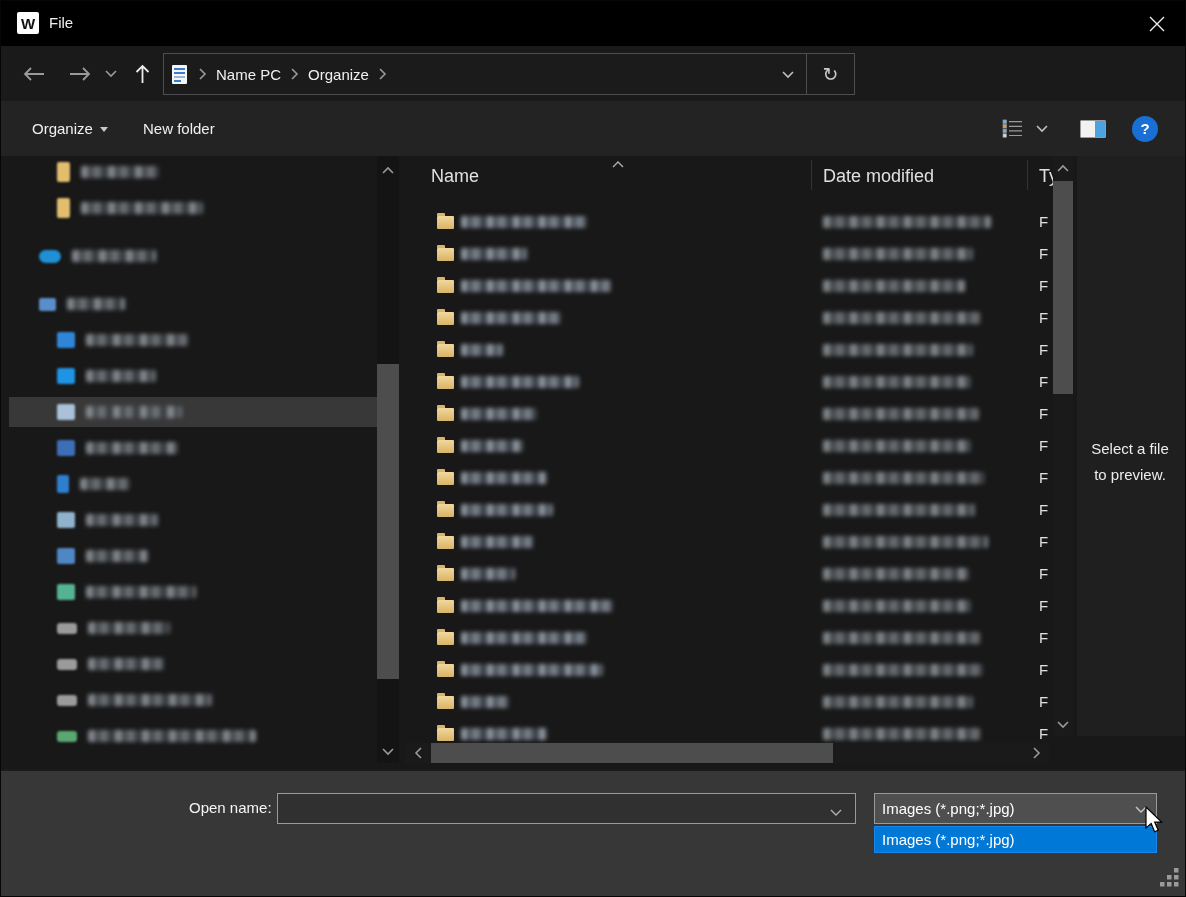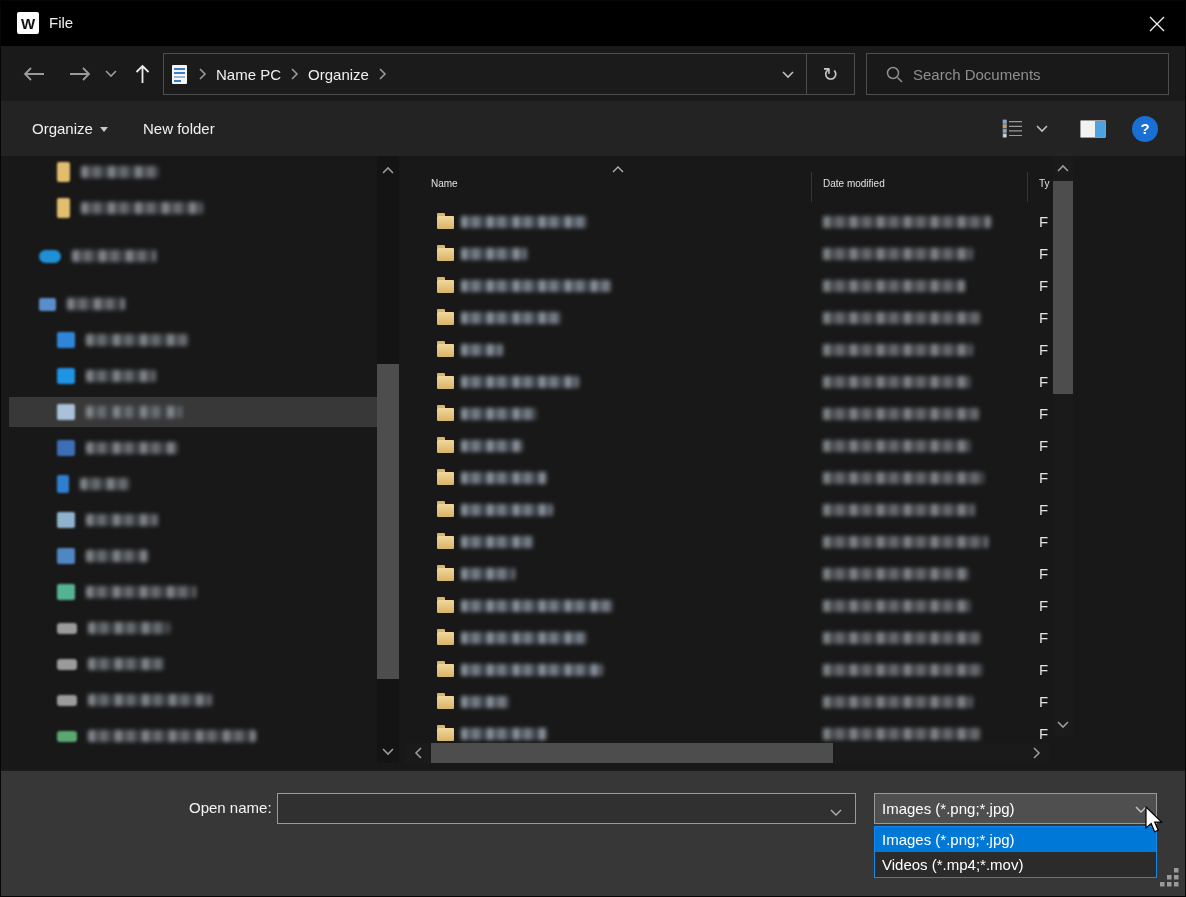--- a/index.html
+++ b/index.html
@@ -67,21 +67,21 @@
 
   .redact { height:12px; border-radius:2px; filter:blur(2px); opacity:.9;
             background:repeating-linear-gradient(90deg,#99a2ac 0 6px,#555b63 6px 11px,#7d8690 11px 19px,#43474d 19px 26px); }
   .sbtx { background:repeating-linear-gradient(90deg,#8d9298 0 7px,#4a4e53 7px 12px,#70757b 12px 20px,#3c4045 20px 27px); }
 
   .sb-scroll { position:absolute; left:376px; top:0; width:22px; height:607px; background:#141414; }
   .sb-scroll .thumb { position:absolute; left:0; top:208px; width:22px; height:315px; background:#4d4d4d; }
   .scroll-chev { position:absolute; left:0; width:22px; height:20px; display:flex; align-items:center; justify-content:center; }
 
   .filearea { position:absolute; left:404px; top:0; width:646px; height:607px; }
-  .flh { position:absolute; top:12px; left:0; width:100%; height:38px; font-size:10px; color:#e0e0e0; }
+  .flh { position:absolute; top:0; left:0; width:100%; height:38px; font-size:18px; color:#e0e0e0; }
   .flh .col { position:absolute; top:10px; white-space:nowrap; }
   .flh .sep { position:absolute; top:4px; width:1px; height:30px; background:#343434; }
   .sortcaret { position:absolute; left:206px; top:-3px; }
   .frows { position:absolute; top:38px; left:0; width:100%; height:549px; overflow:hidden; }
   .frow { position:absolute; left:0; width:100%; height:32px; }
   .ficon { position:absolute; left:32px; top:10px; width:17px; height:13px;
            background:linear-gradient(#f0d89c,#d9b367); border-radius:1px; filter:blur(.4px); }
   .ficon::before { content:""; position:absolute; top:-3px; left:0; width:8px; height:3px;
                    background:#d9b367; border-radius:1px 1px 0 0; }
   .fname { position:absolute; left:56px; top:10px; }
@@ -184,27 +184,20 @@
           <svg width="14" height="9">
             <path d="M2 2 L7 7 L12 2" fill="none" stroke="#c0c0c0" stroke-width="1.6"></path>
           </svg>
         </div>
         <div class="addr-refresh">
           <span>↻</span>
         </div>
       </div>
     </div>
 
-    <div class="searchbox">
-      <svg width="18" height="18">
-        <circle cx="8" cy="8" r="5.5" fill="none" stroke="#8f8f8f" stroke-width="1.5"></circle>
-        <path d="M12.5 12.5 L17 17" stroke="#8f8f8f" stroke-width="1.5"></path>
-      </svg>
-      <input type="text" placeholder="Search Documents" style="">
-    </div>
   </div>
 
   <div class="toolbar">
     <div class="tb-btn" style="left:31px;">
       <span>Organize</span>
       <span class="caret-down"></span>
     </div>
     <div class="tb-btn" style="left:142px;">
       <span>New folder</span>
     </div>
@@ -452,39 +445,44 @@
           </svg>
       </div>
       <div class="thumb"></div>
       <div class="scroll-chev" style="top:558px; width:20px;">
         <svg width="14" height="9">
             <path d="M2 2 L7 7 L12 2" fill="none" stroke="#9a9a9a" stroke-width="1.6"></path>
           </svg>
       </div>
     </div>
 
+    <div class="preview">
+      <div class="preview-msg">
+        <div>Select a file</div>
+        <div>to preview.</div>
+      </div>
+    </div>
   </div>
 
   <div class="footer">
     <div class="fn-label">Open name:</div>
     <input class="fn-input" type="text" value="" style="">
     <span class="fn-dd-chev">
       <svg width="14" height="9">
           <path d="M2 2 L7 7 L12 2" fill="none" stroke="#b0b0b0" stroke-width="1.4"></path>
         </svg>
     </span>
     <div class="ft-combo">
       <span>Images (*.png;*.jpg)</span>
       <svg width="14" height="9">
         <path d="M2 2 L7 7 L12 2" fill="none" stroke="#c8c8c8" stroke-width="1.4"></path>
       </svg>
     </div>
     <div class="ft-dd">
         <div class="dd-item hl">Images (*.png;*.jpg)</div>
-        <div class="dd-item">Videos (*.mp4;*.mov)</div>
       </div>
   </div>
 
   <div class="cursor">
     <svg width="22" height="30" viewBox="0 0 22 30">
       <polygon points="1,1 1,22 6.2,17.4 9.6,25.8 13.2,24.2 9.7,16.1 16.6,16.1" fill="#fff" stroke="#000" stroke-width="1.2"></polygon>
     </svg>
   </div>
 
   <div class="grip">

